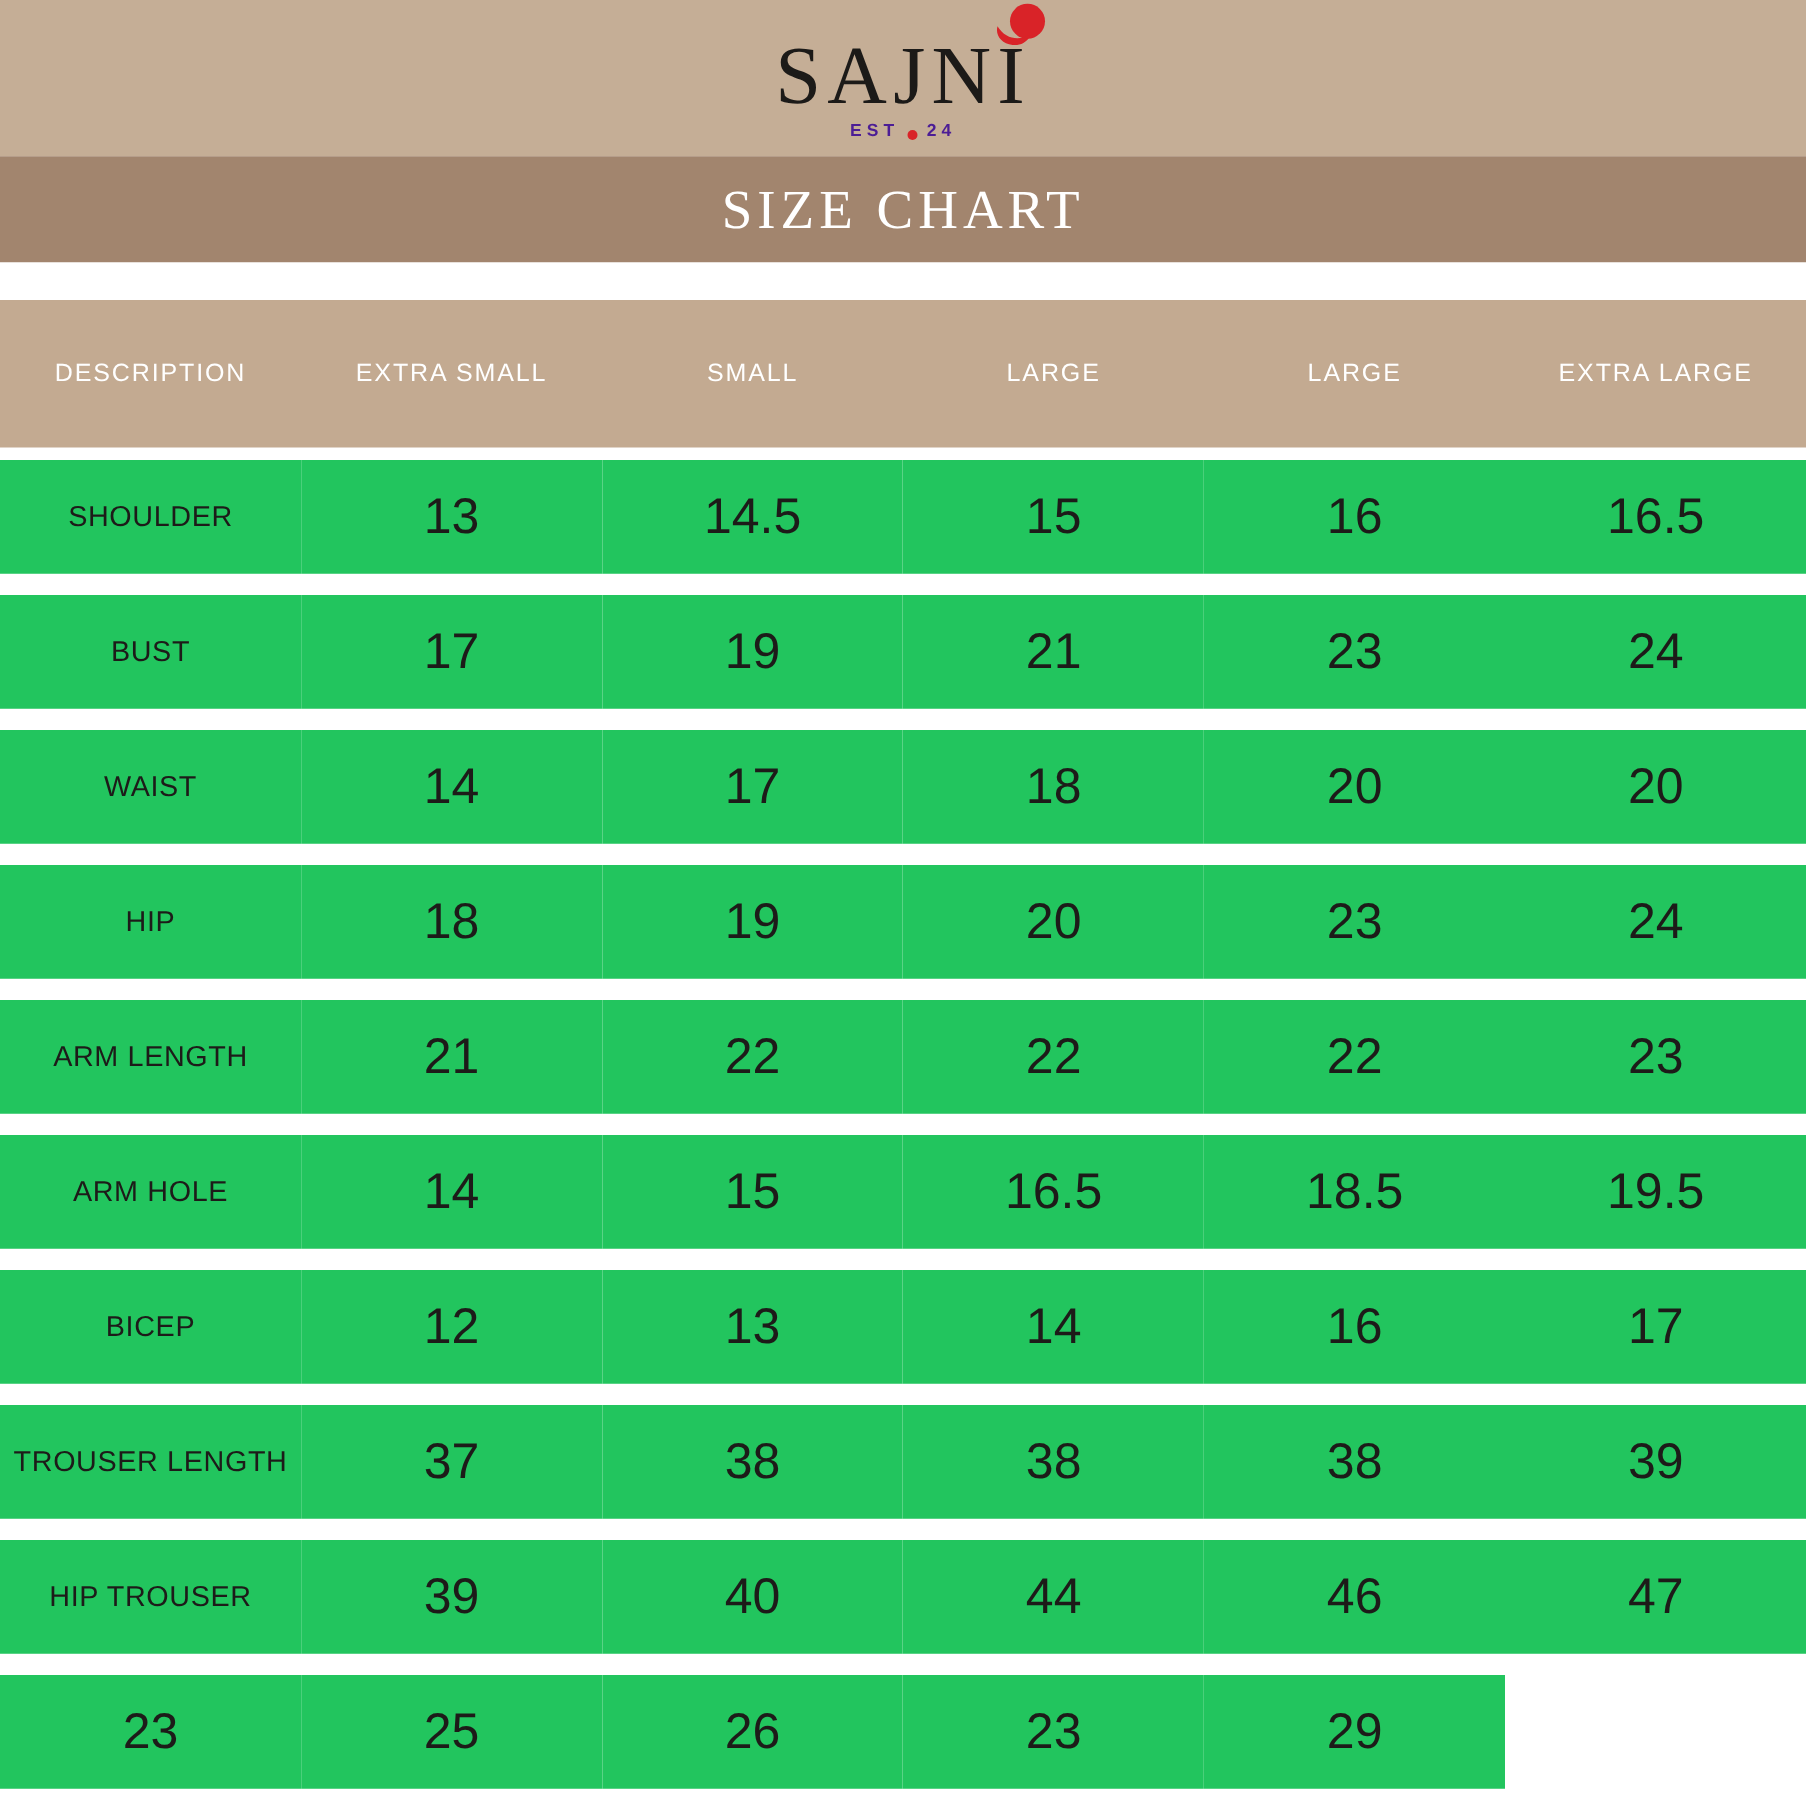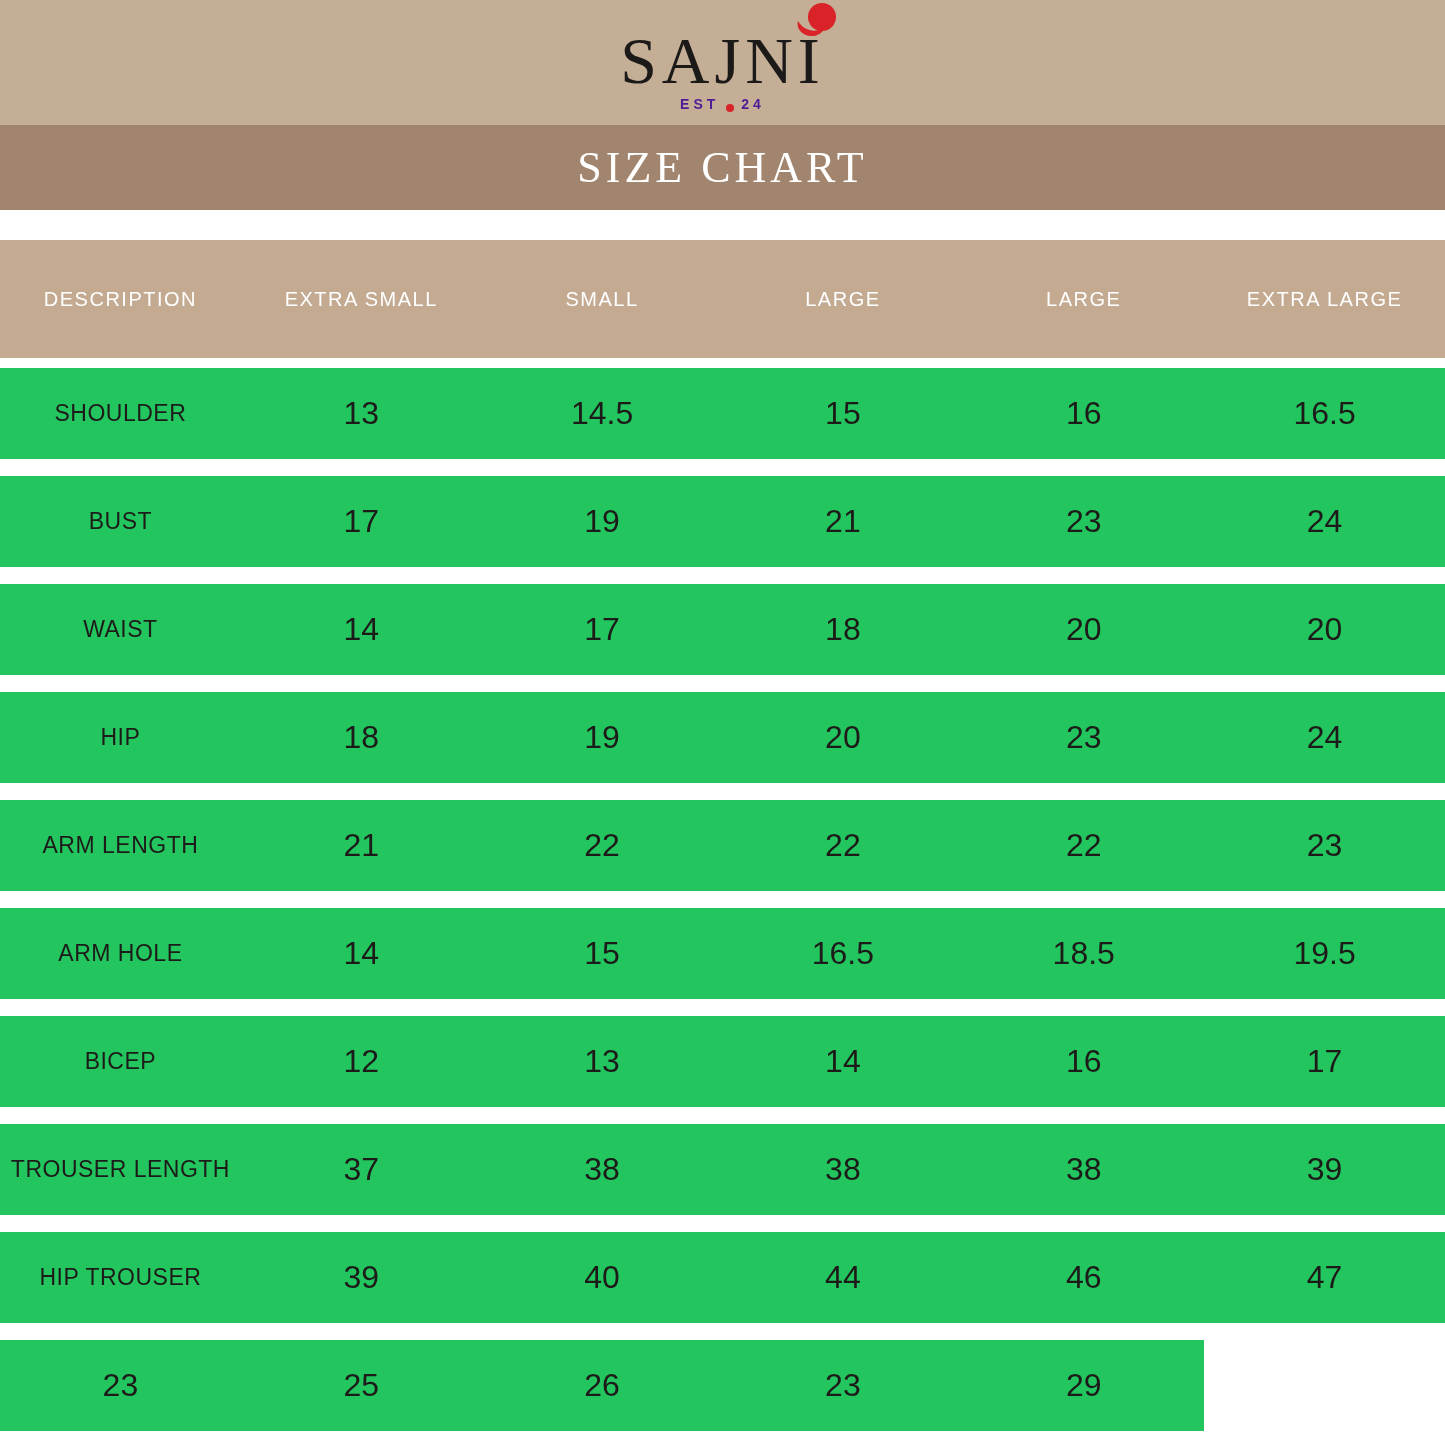--- a/index.html
+++ b/index.html
@@ -95,21 +95,21 @@
   .trow { margin-bottom: 17px; }
   .cell {
     height: 91px;
     background: #22c55e;
     display: flex;
     align-items: center;
     justify-content: center;
     color: #1d1b19;
   }
   .label-cell { font-size: 23px; letter-spacing: 0.5px; }
-  .value-cell { font-size: 32px; }
+  .value-cell { font-size: 40px; }
 </style>
 </head>
 <body>
 
 <div class="page">
 
   <header class="brand-banner">
     <div class="logo-word">
       <span>SAJNI</span>
       <svg class="paisley" viewBox="0 0 48 34" xmlns="http://www.w3.org/2000/svg" aria-hidden="true">

